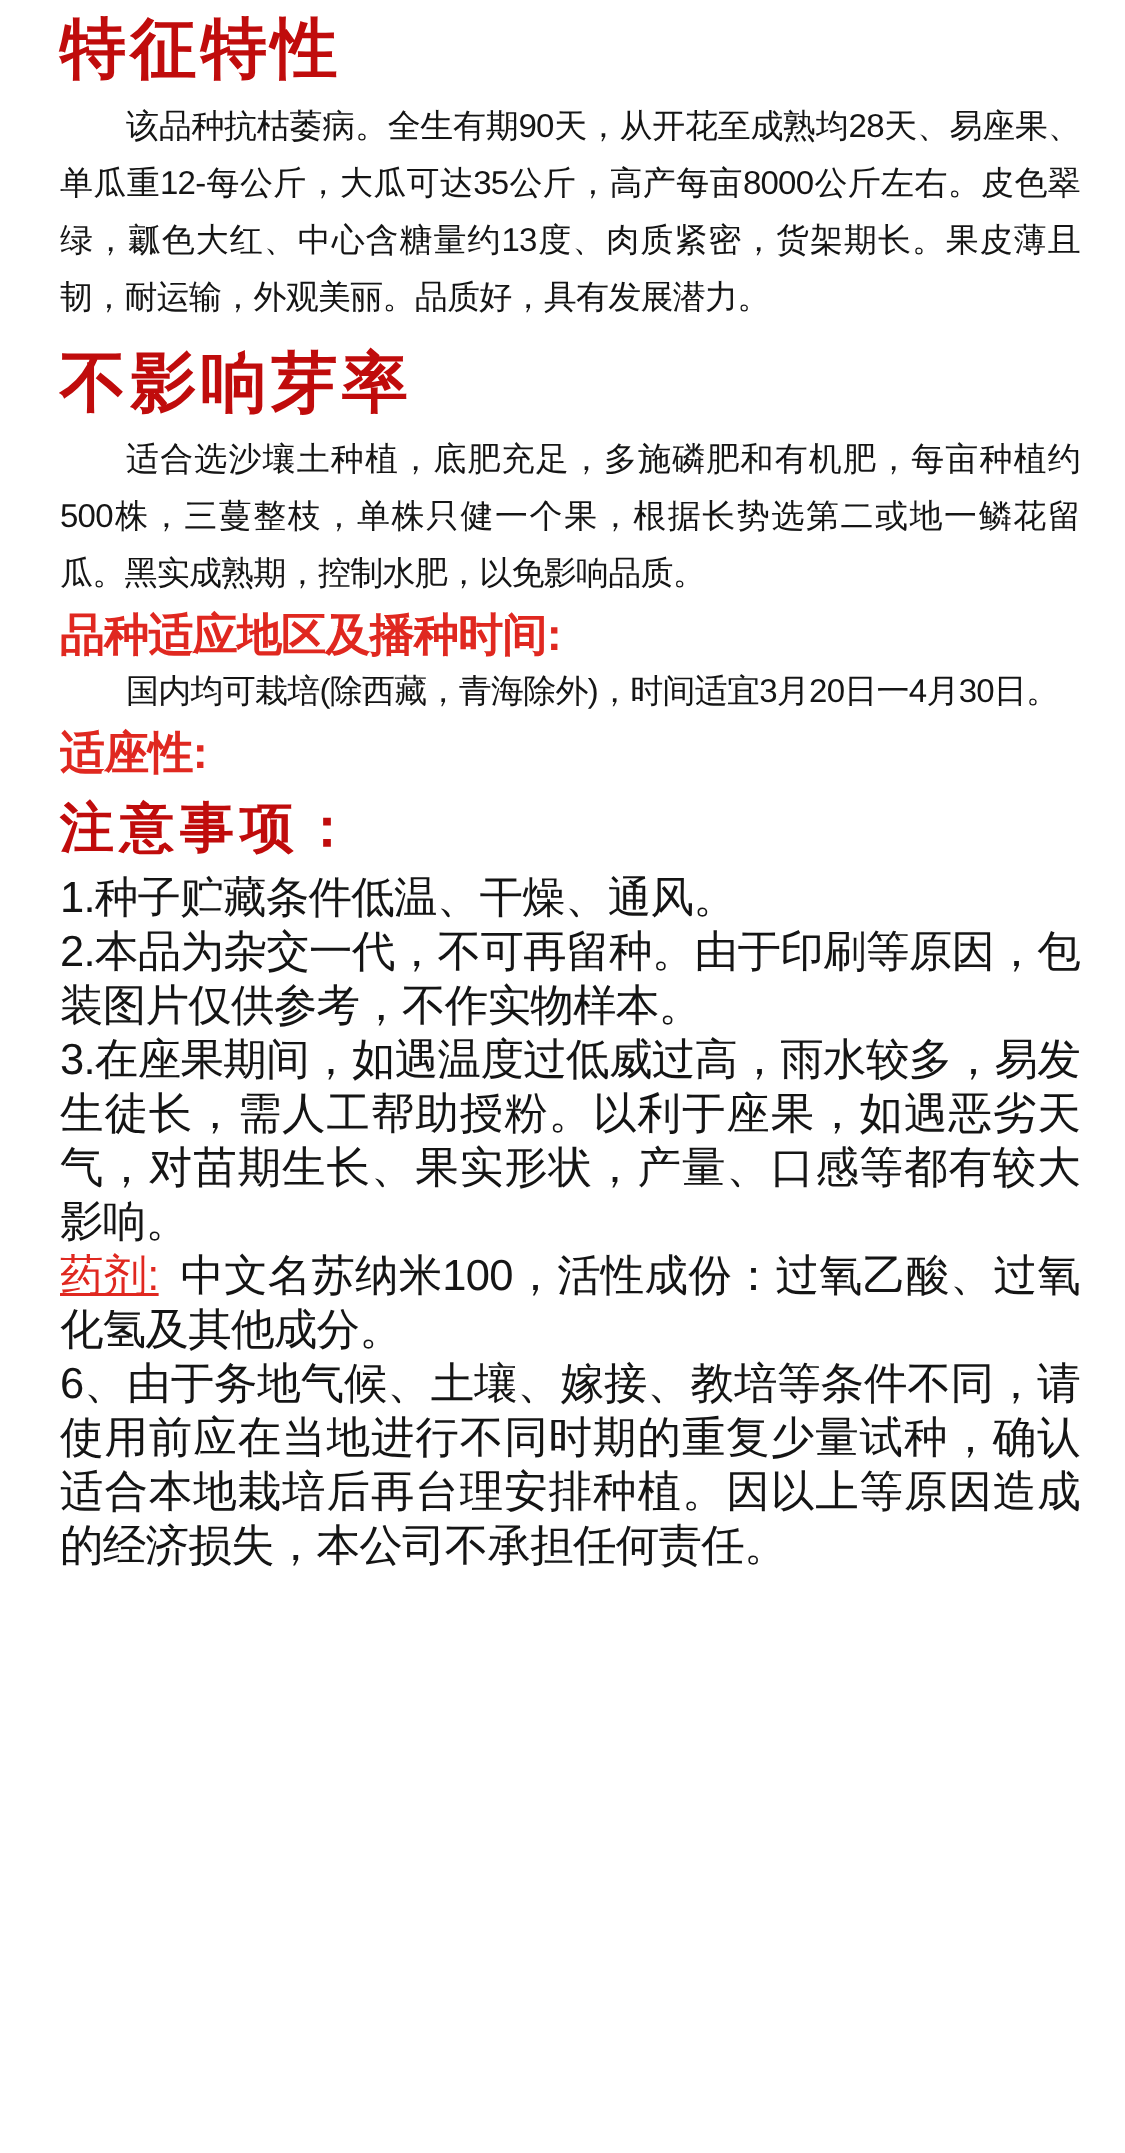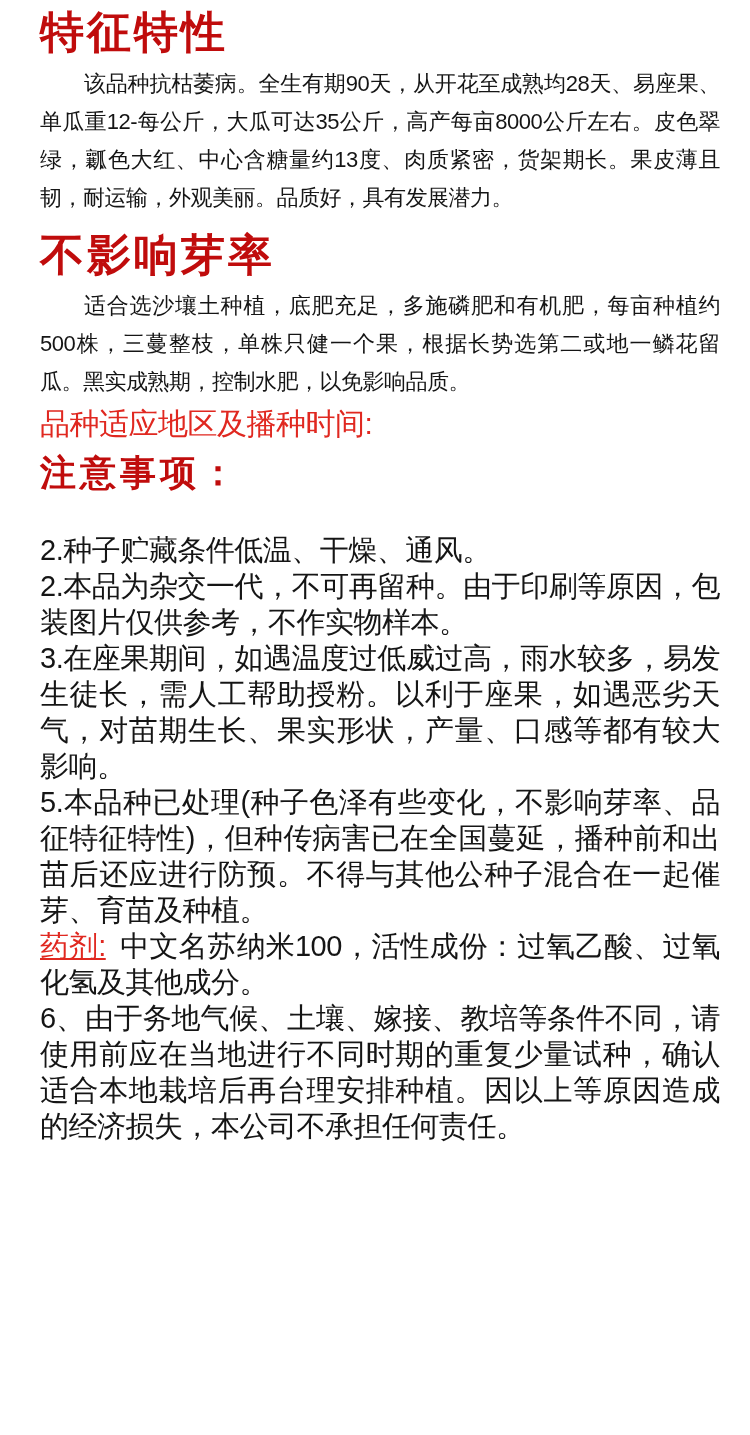--- a/index.html
+++ b/index.html
@@ -30,37 +30,38 @@
     margin:4px 0 6px 0;
   }
   .sec-title.second{margin-top:14px;}
   .notes-title{
     font-family:"Liberation Serif","DejaVu Serif",serif;
     font-weight:bold;
     font-size:36px;
     line-height:1.1;
     letter-spacing:4px;
     color:var(--heading-red);
-    margin:12px 0 38px 0;
+    margin:12px 0 8px 0;
   }
   .body-par{
     font-size:22px;
     line-height:38px;
     letter-spacing:-0.5px;
     margin:0 0 4px 0;
     text-align:justify;
   }
   .indent2{text-indent:2em;}
   .indent15{text-indent:1.3em;}
   .red-label{
     font-size:30px;
     line-height:37px;
     letter-spacing:-0.5px;
     color:var(--label-red);
     margin:2px 0 0 0;
+    font-weight:bold;
   }
   .note{
     font-size:29px;
     line-height:36px;
     letter-spacing:-0.5px;
     margin:0;
     text-align:justify;
   }
   .inline-red{color:var(--label-red);margin-right:14px;text-decoration:underline;}
 </style>
@@ -72,29 +73,30 @@
   <h1 class="sec-title">特征特性</h1>
 
   <p class="body-par indent2">该品种抗枯萎病。全生有期90天，从开花至成熟均28天、易座果、单瓜重12-每公斤，大瓜可达35公斤，高产每亩8000公斤左右。皮色翠绿，瓤色大红、中心含糖量约13度、肉质紧密，货架期长。果皮薄且韧，耐运输，外观美丽。品质好，具有发展潜力。</p>
 
   <h1 class="sec-title second">不影响芽率</h1>
 
   <p class="body-par indent2">适合选沙壤土种植，底肥充足，多施磷肥和有机肥，每亩种植约500株，三蔓整枝，单株只健一个果，根据长势选第二或地一鳞花留瓜。黑实成熟期，控制水肥，以免影响品质。</p>
 
   <p class="red-label">品种适应地区及播种时间:</p>
 
+  <p class="body-par indent2">国内均可栽培(除西藏，青海除外)，时间适宜3月20日一4月30日。</p>
 
+  <p class="red-label">适座性:</p>
 
 
   <h2 class="notes-title">注意事项：</h2>
 
   <div>
-    <p class="note">2.种子贮藏条件低温、干燥、通风。</p>
+    <p class="note">1.种子贮藏条件低温、干燥、通风。</p>
     <p class="note">2.本品为杂交一代，不可再留种。由于印刷等原因，包装图片仅供参考，不作实物样本。</p>
     <p class="note">3.在座果期间，如遇温度过低威过高，雨水较多，易发生徒长，需人工帮助授粉。以利于座果，如遇恶劣天气，对苗期生长、果实形状，产量、口感等都有较大影响。</p>
-    <p class="note">5.本品种已处理(种子色泽有些变化，不影响芽率、品征特征特性)，但种传病害已在全国蔓延，播种前和出苗后还应进行防预。不得与其他公种子混合在一起催芽、育苗及种植。</p>
 
     <p class="note"><span class="inline-red">药剂:</span><span>中文名苏纳米100，活性成份：过氧乙酸、过氧化氢及其他成分。</span></p>
 
     <p class="note">6、由于务地气候、土壤、嫁接、教培等条件不同，请使用前应在当地进行不同时期的重复少量试种，确认适合本地栽培后再台理安排种植。因以上等原因造成的经济损失，本公司不承担任何责任。</p>
   </div>
 
 </div>
 
 </body></html>

